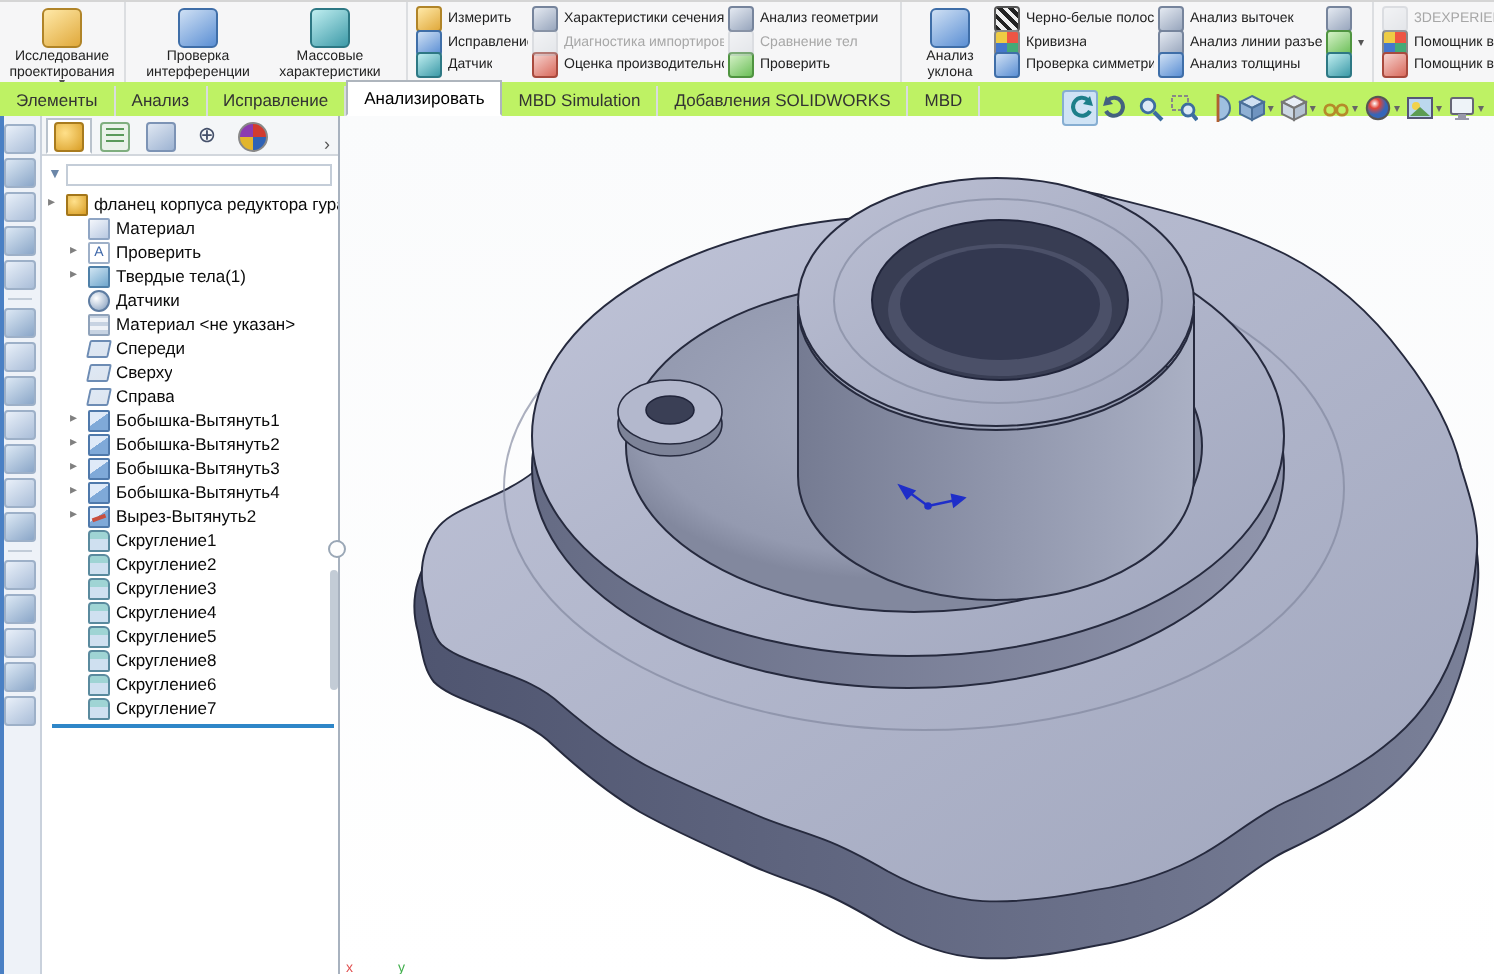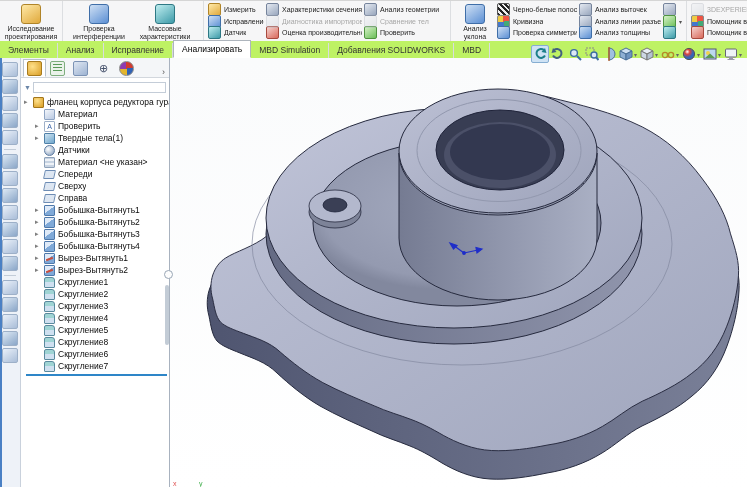--- a/index.html
+++ b/index.html
@@ -460,25 +460,20 @@
         </div>
         <div class="trow child">
           <span class="exp on"></span>
           <span class="ti ti-boss"></span>
           <span class="lab">Бобышка-Вытянуть3</span>
         </div>
         <div class="trow child">
           <span class="exp on"></span>
           <span class="ti ti-boss"></span>
           <span class="lab">Бобышка-Вытянуть4</span>
-        </div>
-        <div class="trow child">
-          <span class="exp on"></span>
-          <span class="ti ti-cut"></span>
-          <span class="lab">Вырез-Вытянуть1</span>
         </div>
         <div class="trow child">
           <span class="exp on"></span>
           <span class="ti ti-cut"></span>
           <span class="lab">Вырез-Вытянуть2</span>
         </div>
         <div class="trow child">
           <span class="exp"></span>
           <span class="ti ti-fillet"></span>
           <span class="lab">Скругление1</span>

